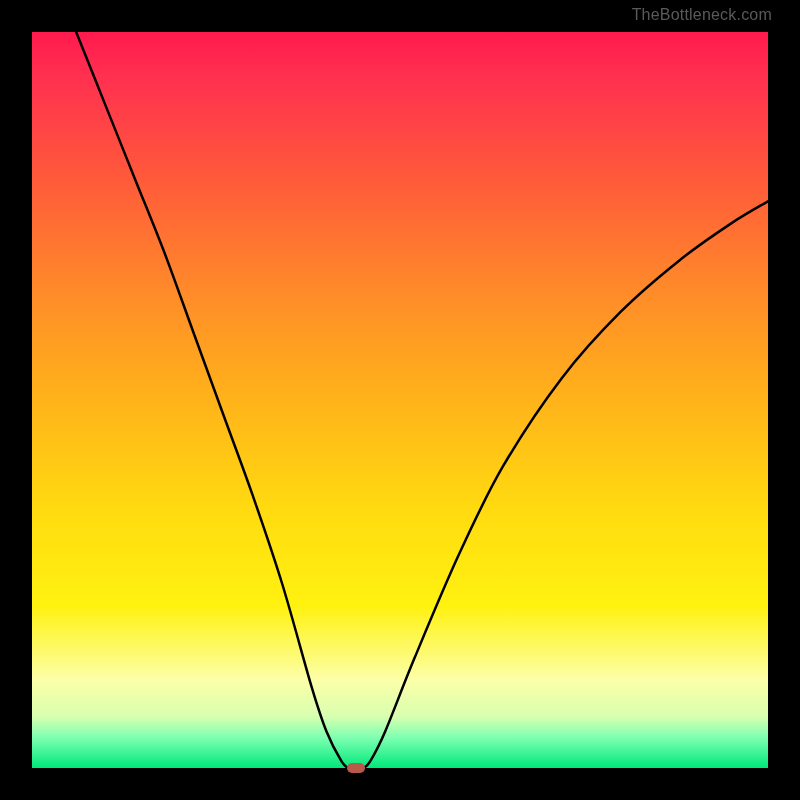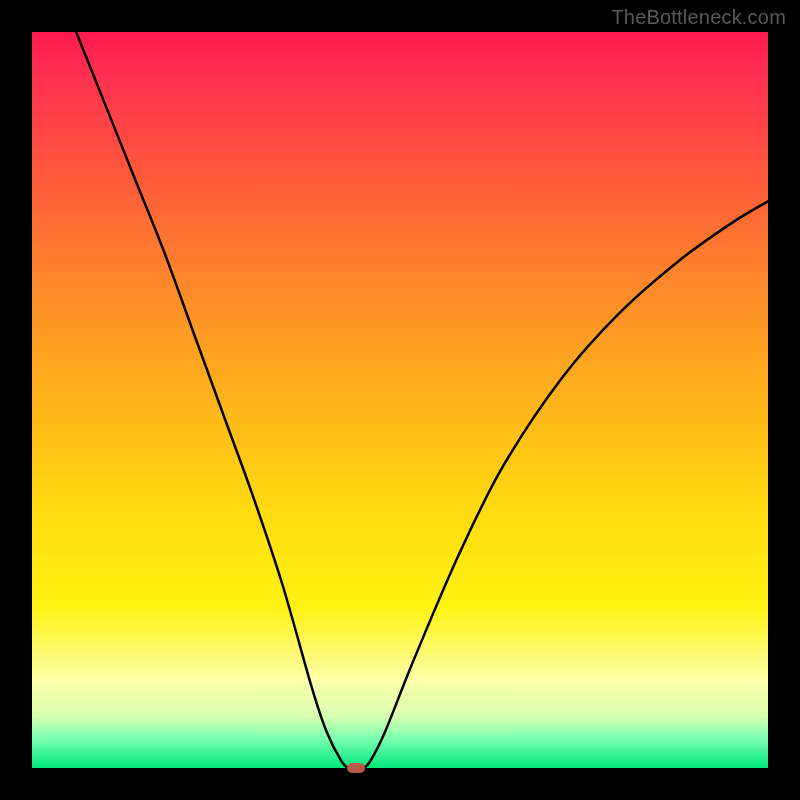--- a/index.html
+++ b/index.html
@@ -34,23 +34,23 @@
       #fff210 78%,
       #fcffa8 88%,
       #d8ffb0 93%,
       #7affb0 96%,
       #00e87a 100%
     );
   }
   .watermark {
     position: absolute;
     top: 6px;
-    right: 14px;
+    right: 28px;
     color: #5a5a5a;
-    font-size: 20px;
+    font-size: 16px;
     font-weight: 500;
     letter-spacing: 0.2px;
   }
   svg.curve {
     position: absolute;
     top: 0;
     left: 0;
     width: 736px;
     height: 736px;
   }

